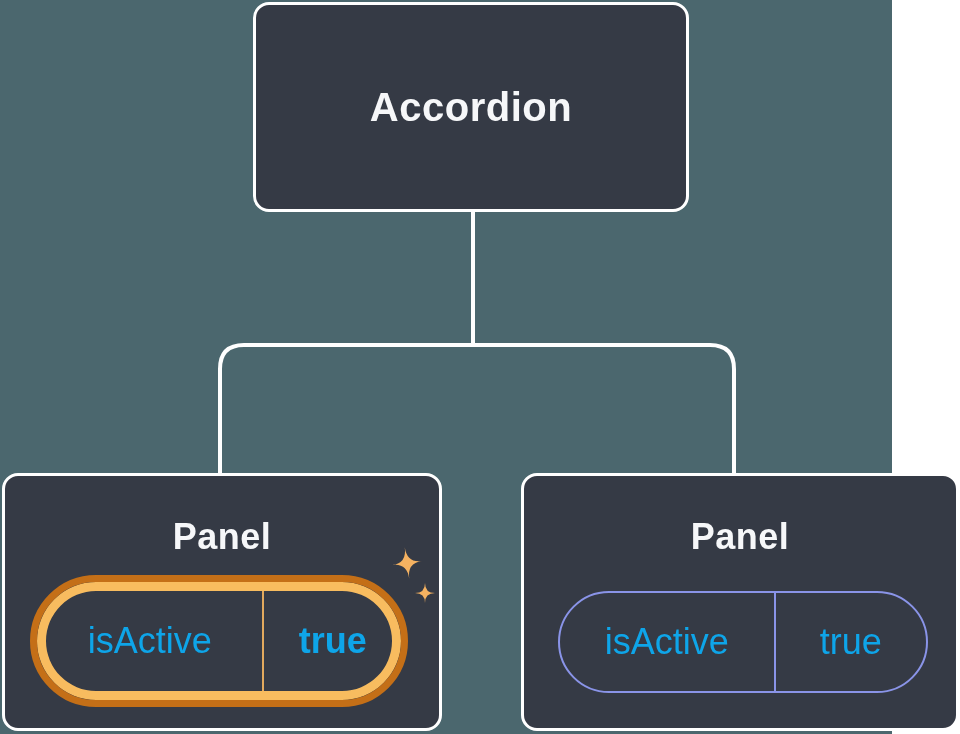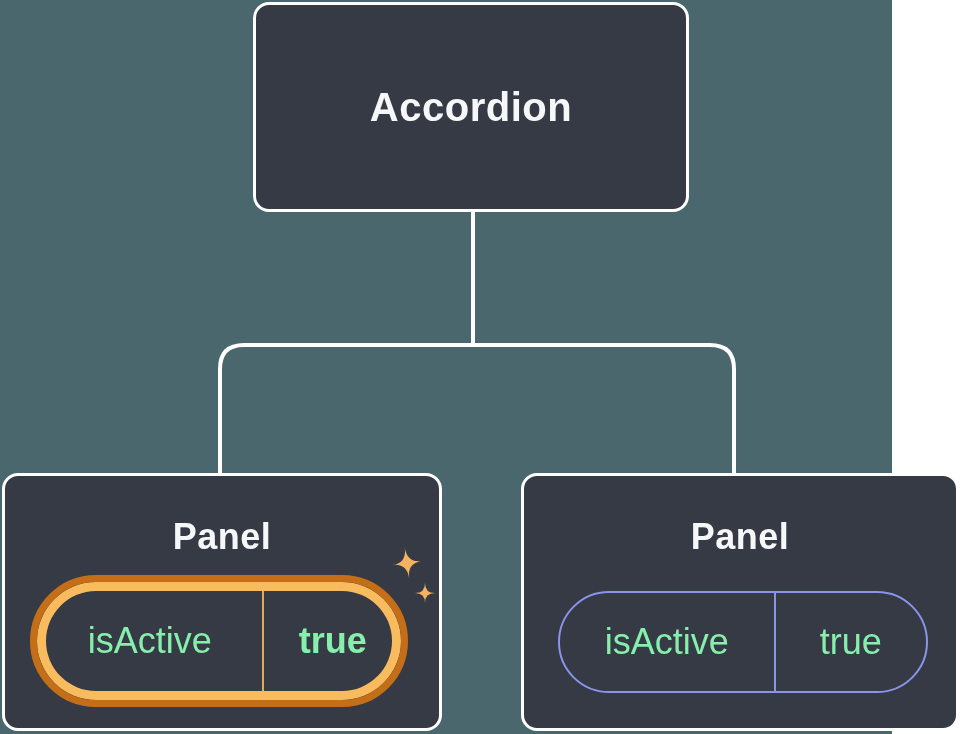--- a/index.html
+++ b/index.html
@@ -69,21 +69,21 @@
     font-size: 36px;
     font-weight: 600;
     letter-spacing: 0.5px;
   }
   .pill {
     position: absolute;
     box-sizing: border-box;
     display: flex;
     align-items: stretch;
     font-size: 36px;
-    color: #86efac;
+    color: #0ea5e9;
   }
   .pill-active {
     left: 25px;
     top: 99px;
     width: 378px;
     height: 132px;
     border: 7px solid #c46f17;
     border-radius: 999px;
     box-shadow: inset 0 0 0 9px #f8bc5f;
     padding: 9px 0;

